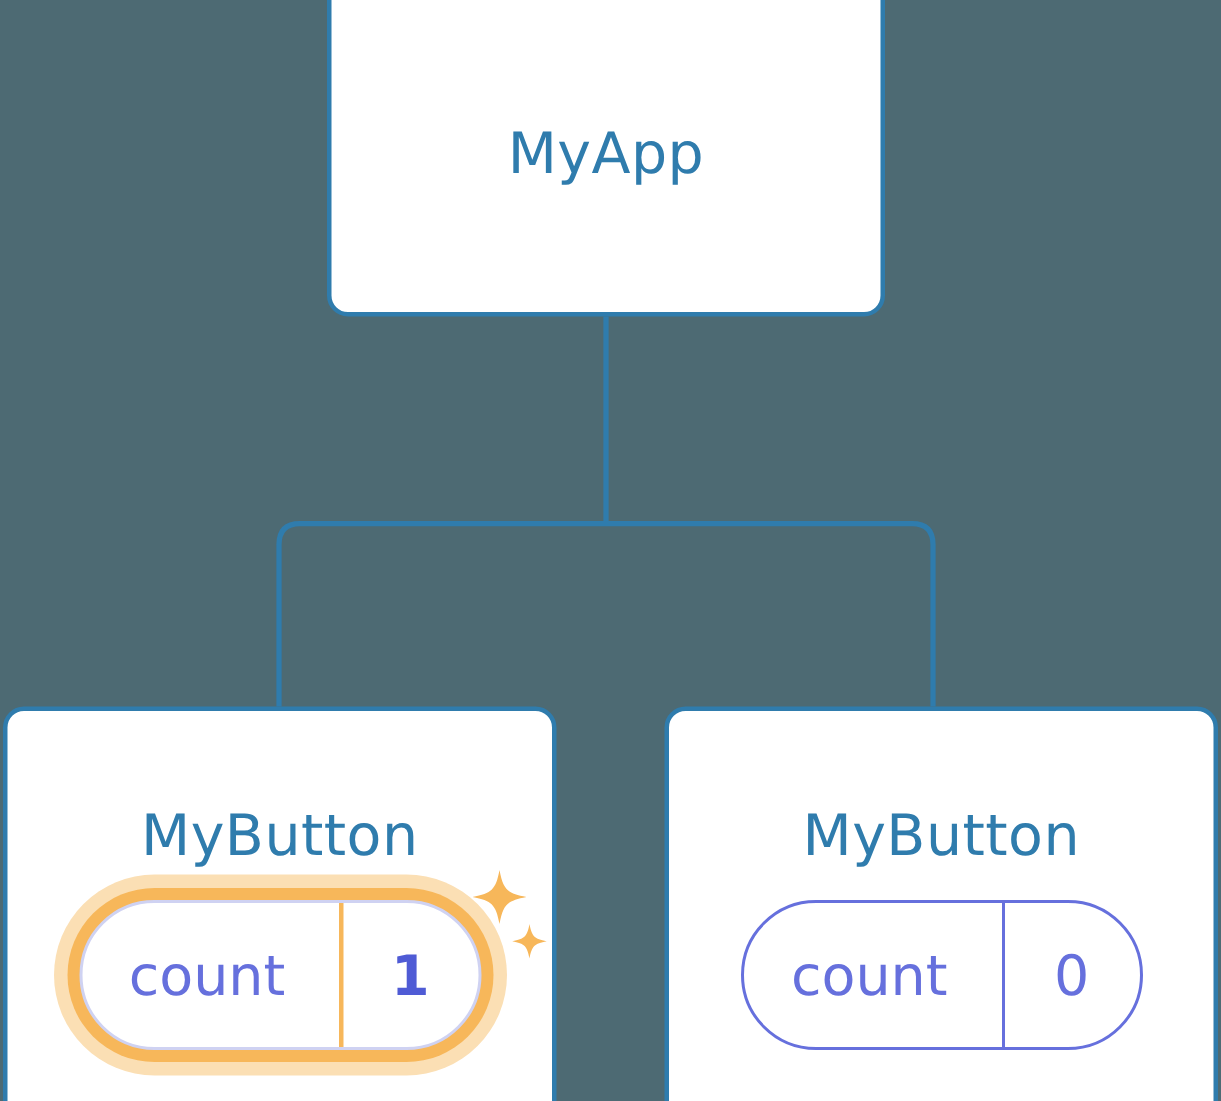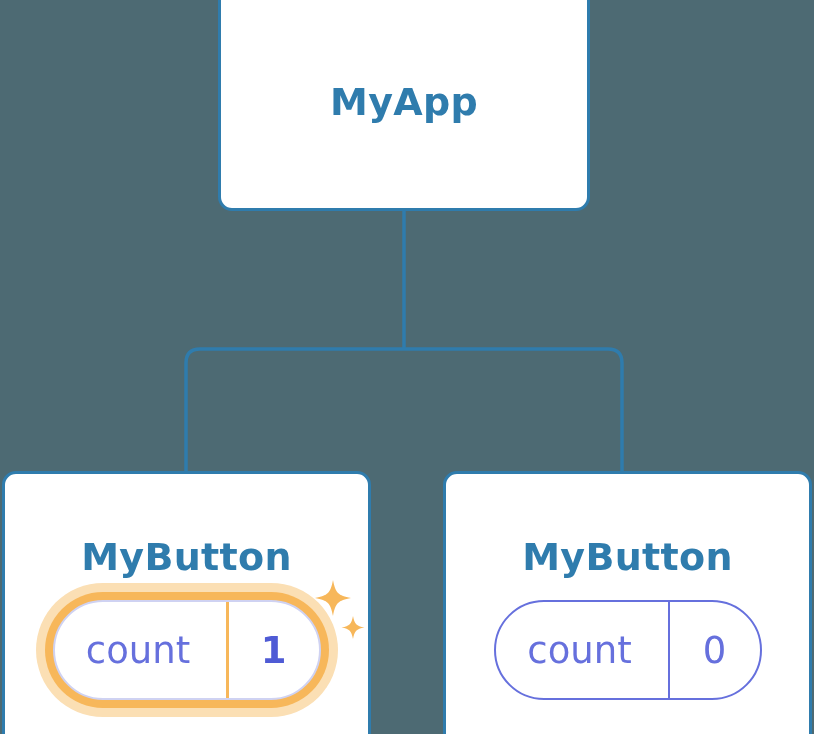--- a/index.html
+++ b/index.html
@@ -57,21 +57,21 @@
   }
   .node-child-right {
     left: 443px;
     top: 471px;
     width: 369px;
     height: 290px;
   }
   .node-title {
     color: #2f7cad;
     font-size: 38px;
-    font-weight: 700;
+    font-weight: 400;
     letter-spacing: 0.3px;
     line-height: 1;
     white-space: nowrap;
   }
   .node-root .node-title {
     padding-top: 26px;
   }
   .node-child-left .node-title,
   .node-child-right .node-title {
     margin-top: 64px;

